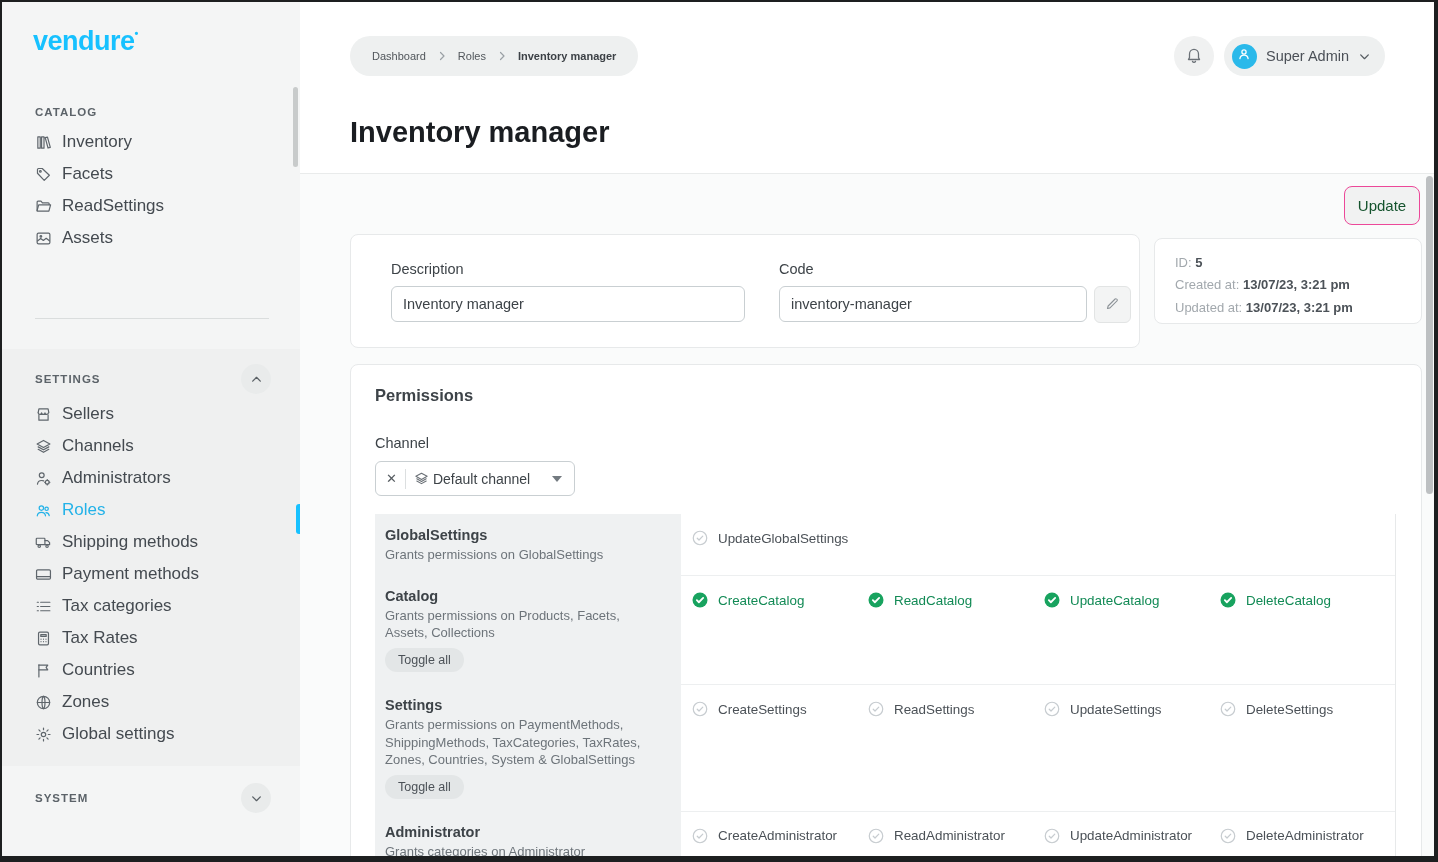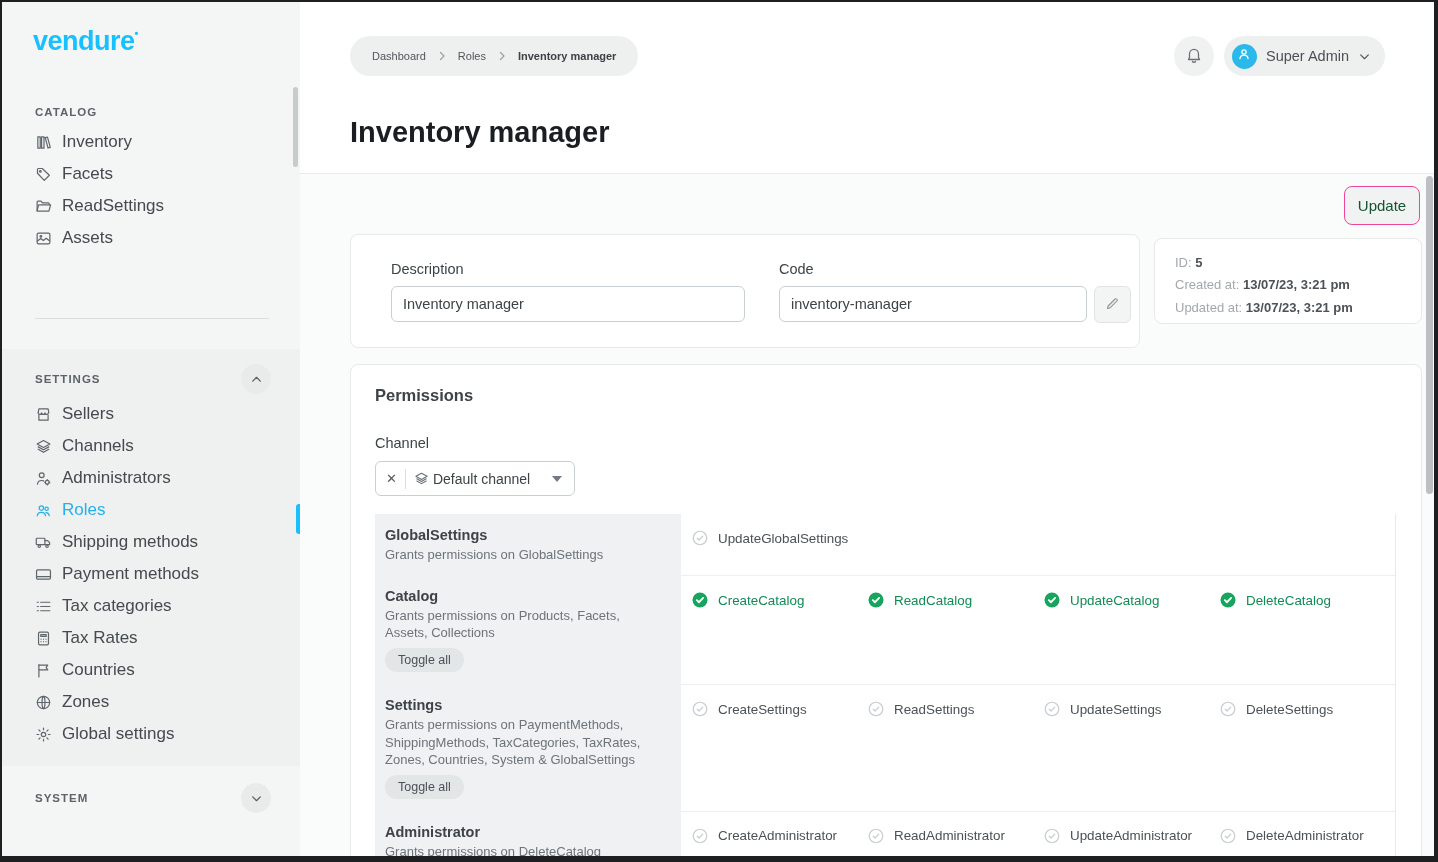--- a/index.html
+++ b/index.html
@@ -484,21 +484,21 @@
                     <svg viewBox="0 0 24 24" fill="none" stroke="currentColor" stroke-width="1.6" stroke-linecap="round" stroke-linejoin="round">
                       <circle cx="12" cy="12" r="9"></circle>
                       <path d="M8.3 12.3l2.4 2.4 5-5.1"></path>
                     </svg>
                   </span>
                   <span class="perm-label">DeleteSettings</span>
                 </div>
               </div>
             </div>
             <div class="perm-row r4">
-              <div class="perm-left"><div class="perm-name">Administrator</div><div class="perm-desc">Grants permissions on DeleteCatalog</div><button class="toggle-all">Toggle all</button></div>
+              <div class="perm-left"><div class="perm-name">Administrator</div><div class="perm-desc">Grants categories on Administrator</div><button class="toggle-all">Toggle all</button></div>
               <div class="perm-grid">
                 <div class="perm-item">
                   <span class="icn">
                     <svg viewBox="0 0 24 24" fill="none" stroke="currentColor" stroke-width="1.6" stroke-linecap="round" stroke-linejoin="round">
                       <circle cx="12" cy="12" r="9"></circle>
                       <path d="M8.3 12.3l2.4 2.4 5-5.1"></path>
                     </svg>
                   </span>
                   <span class="perm-label">CreateAdministrator</span>
                 </div>

